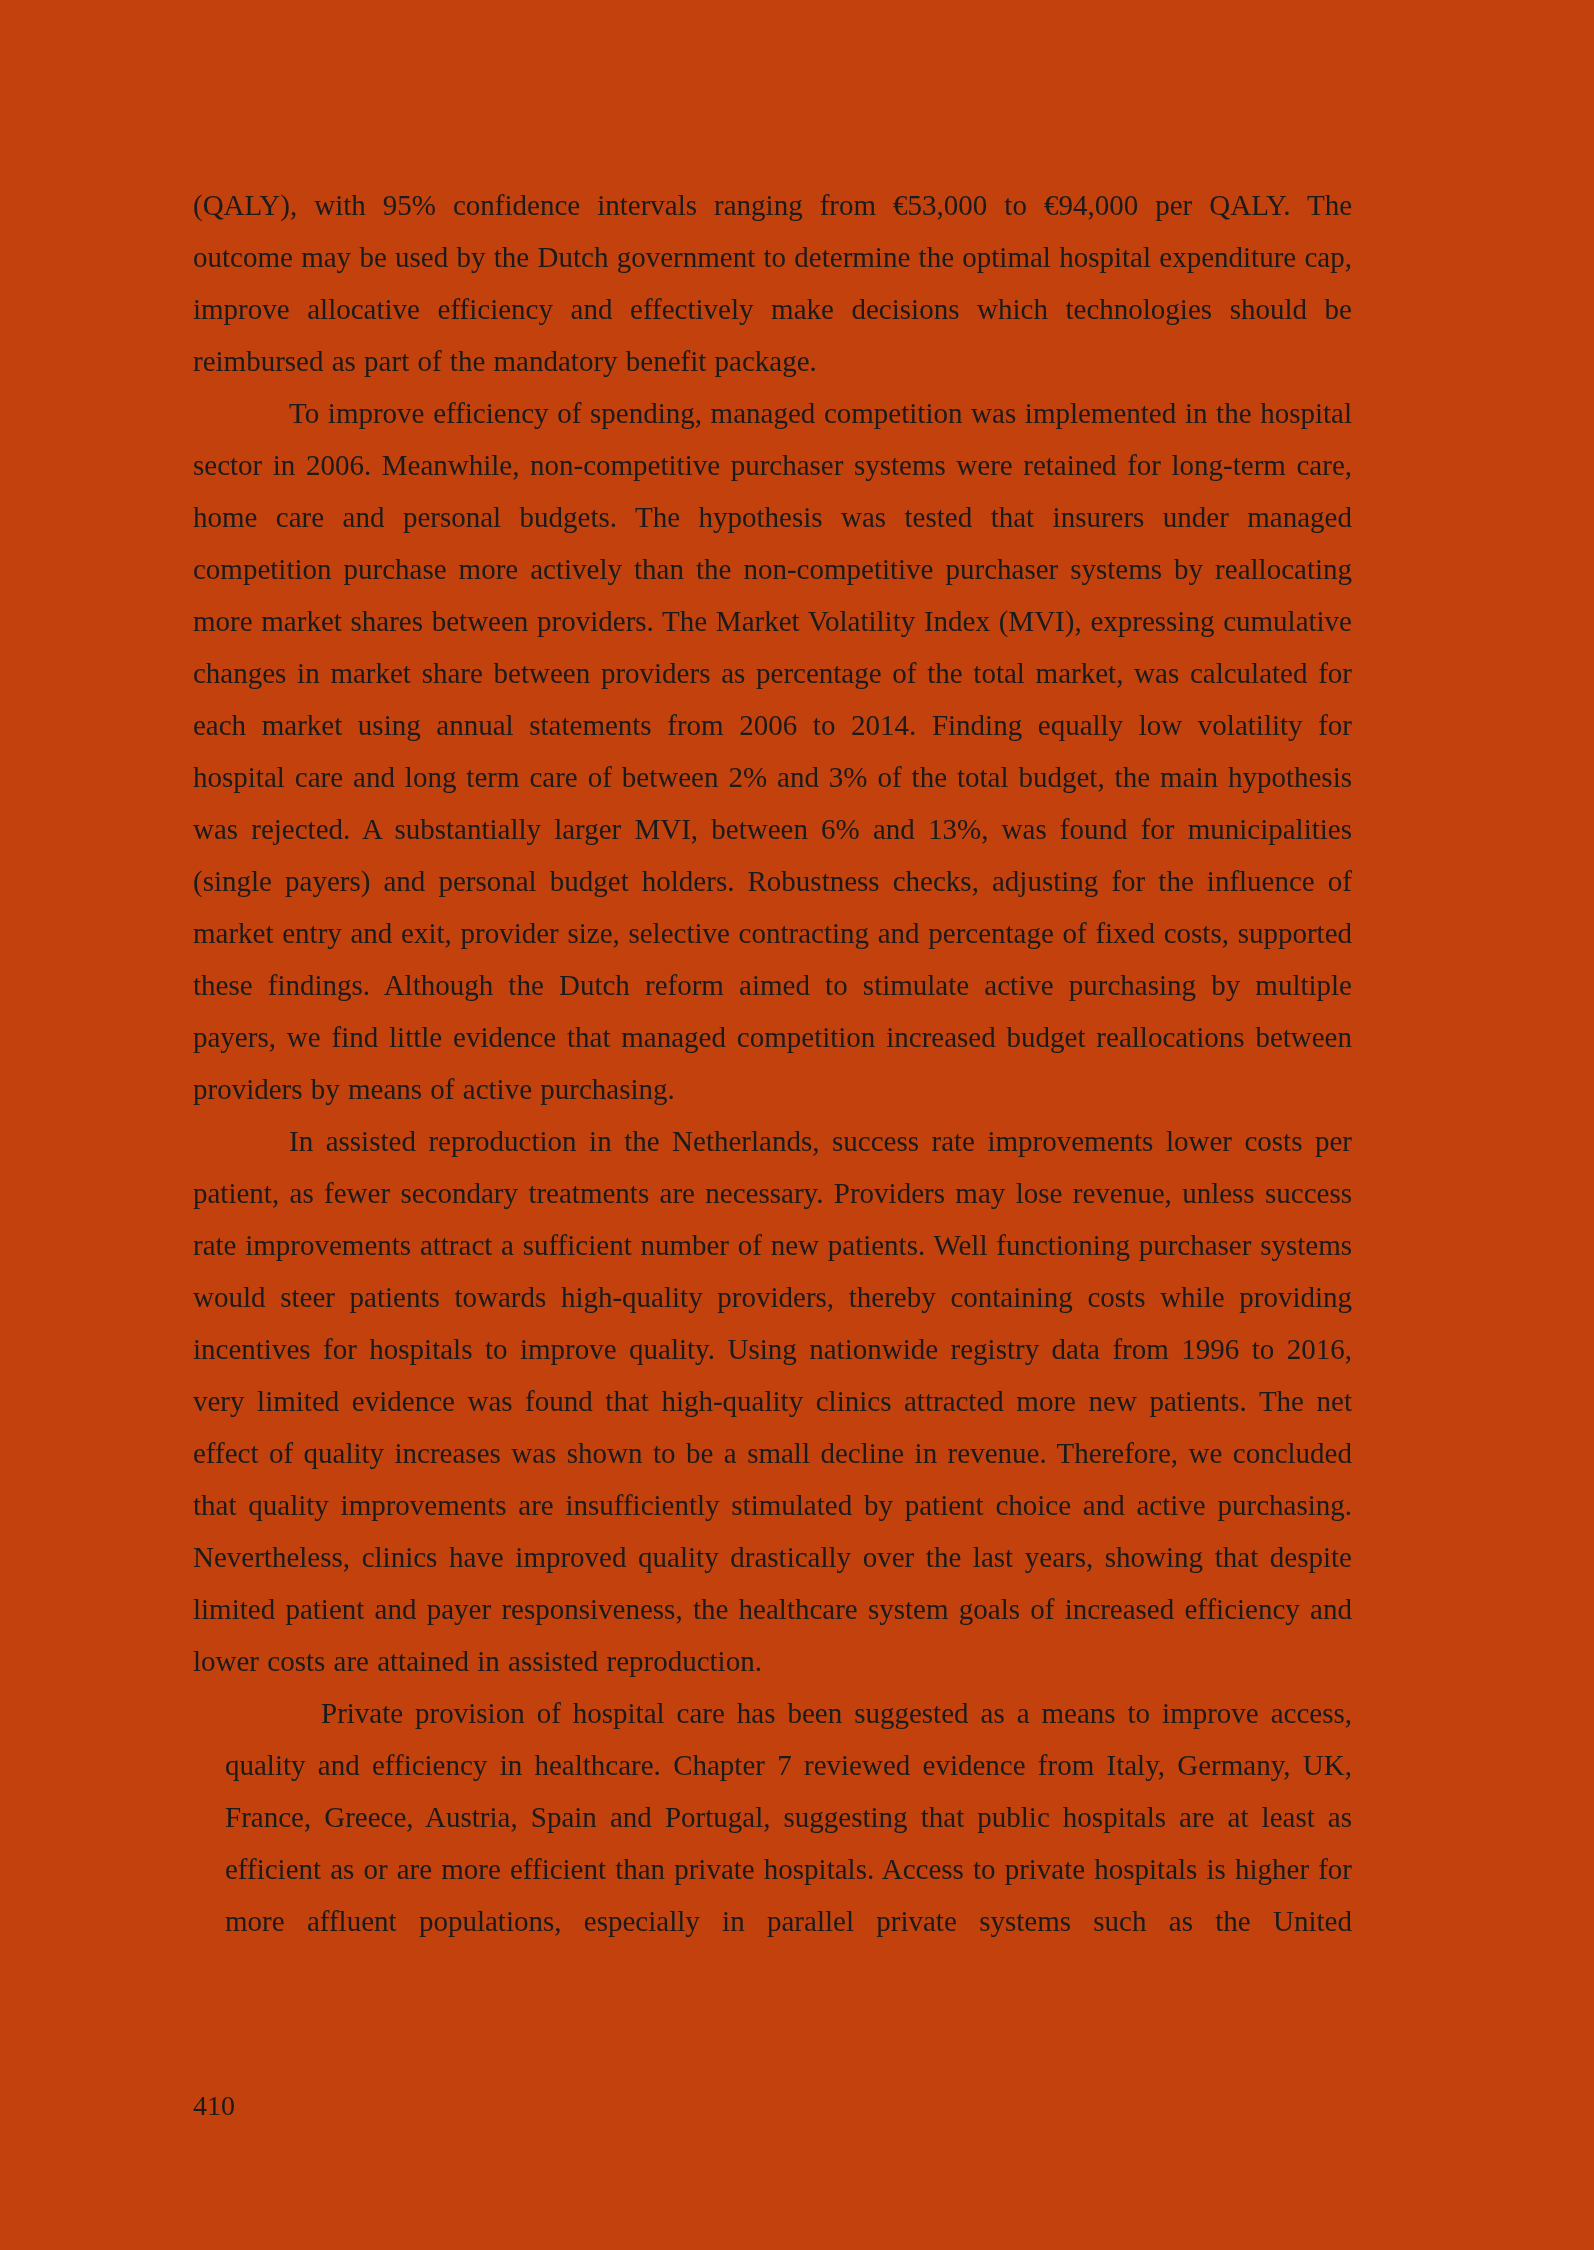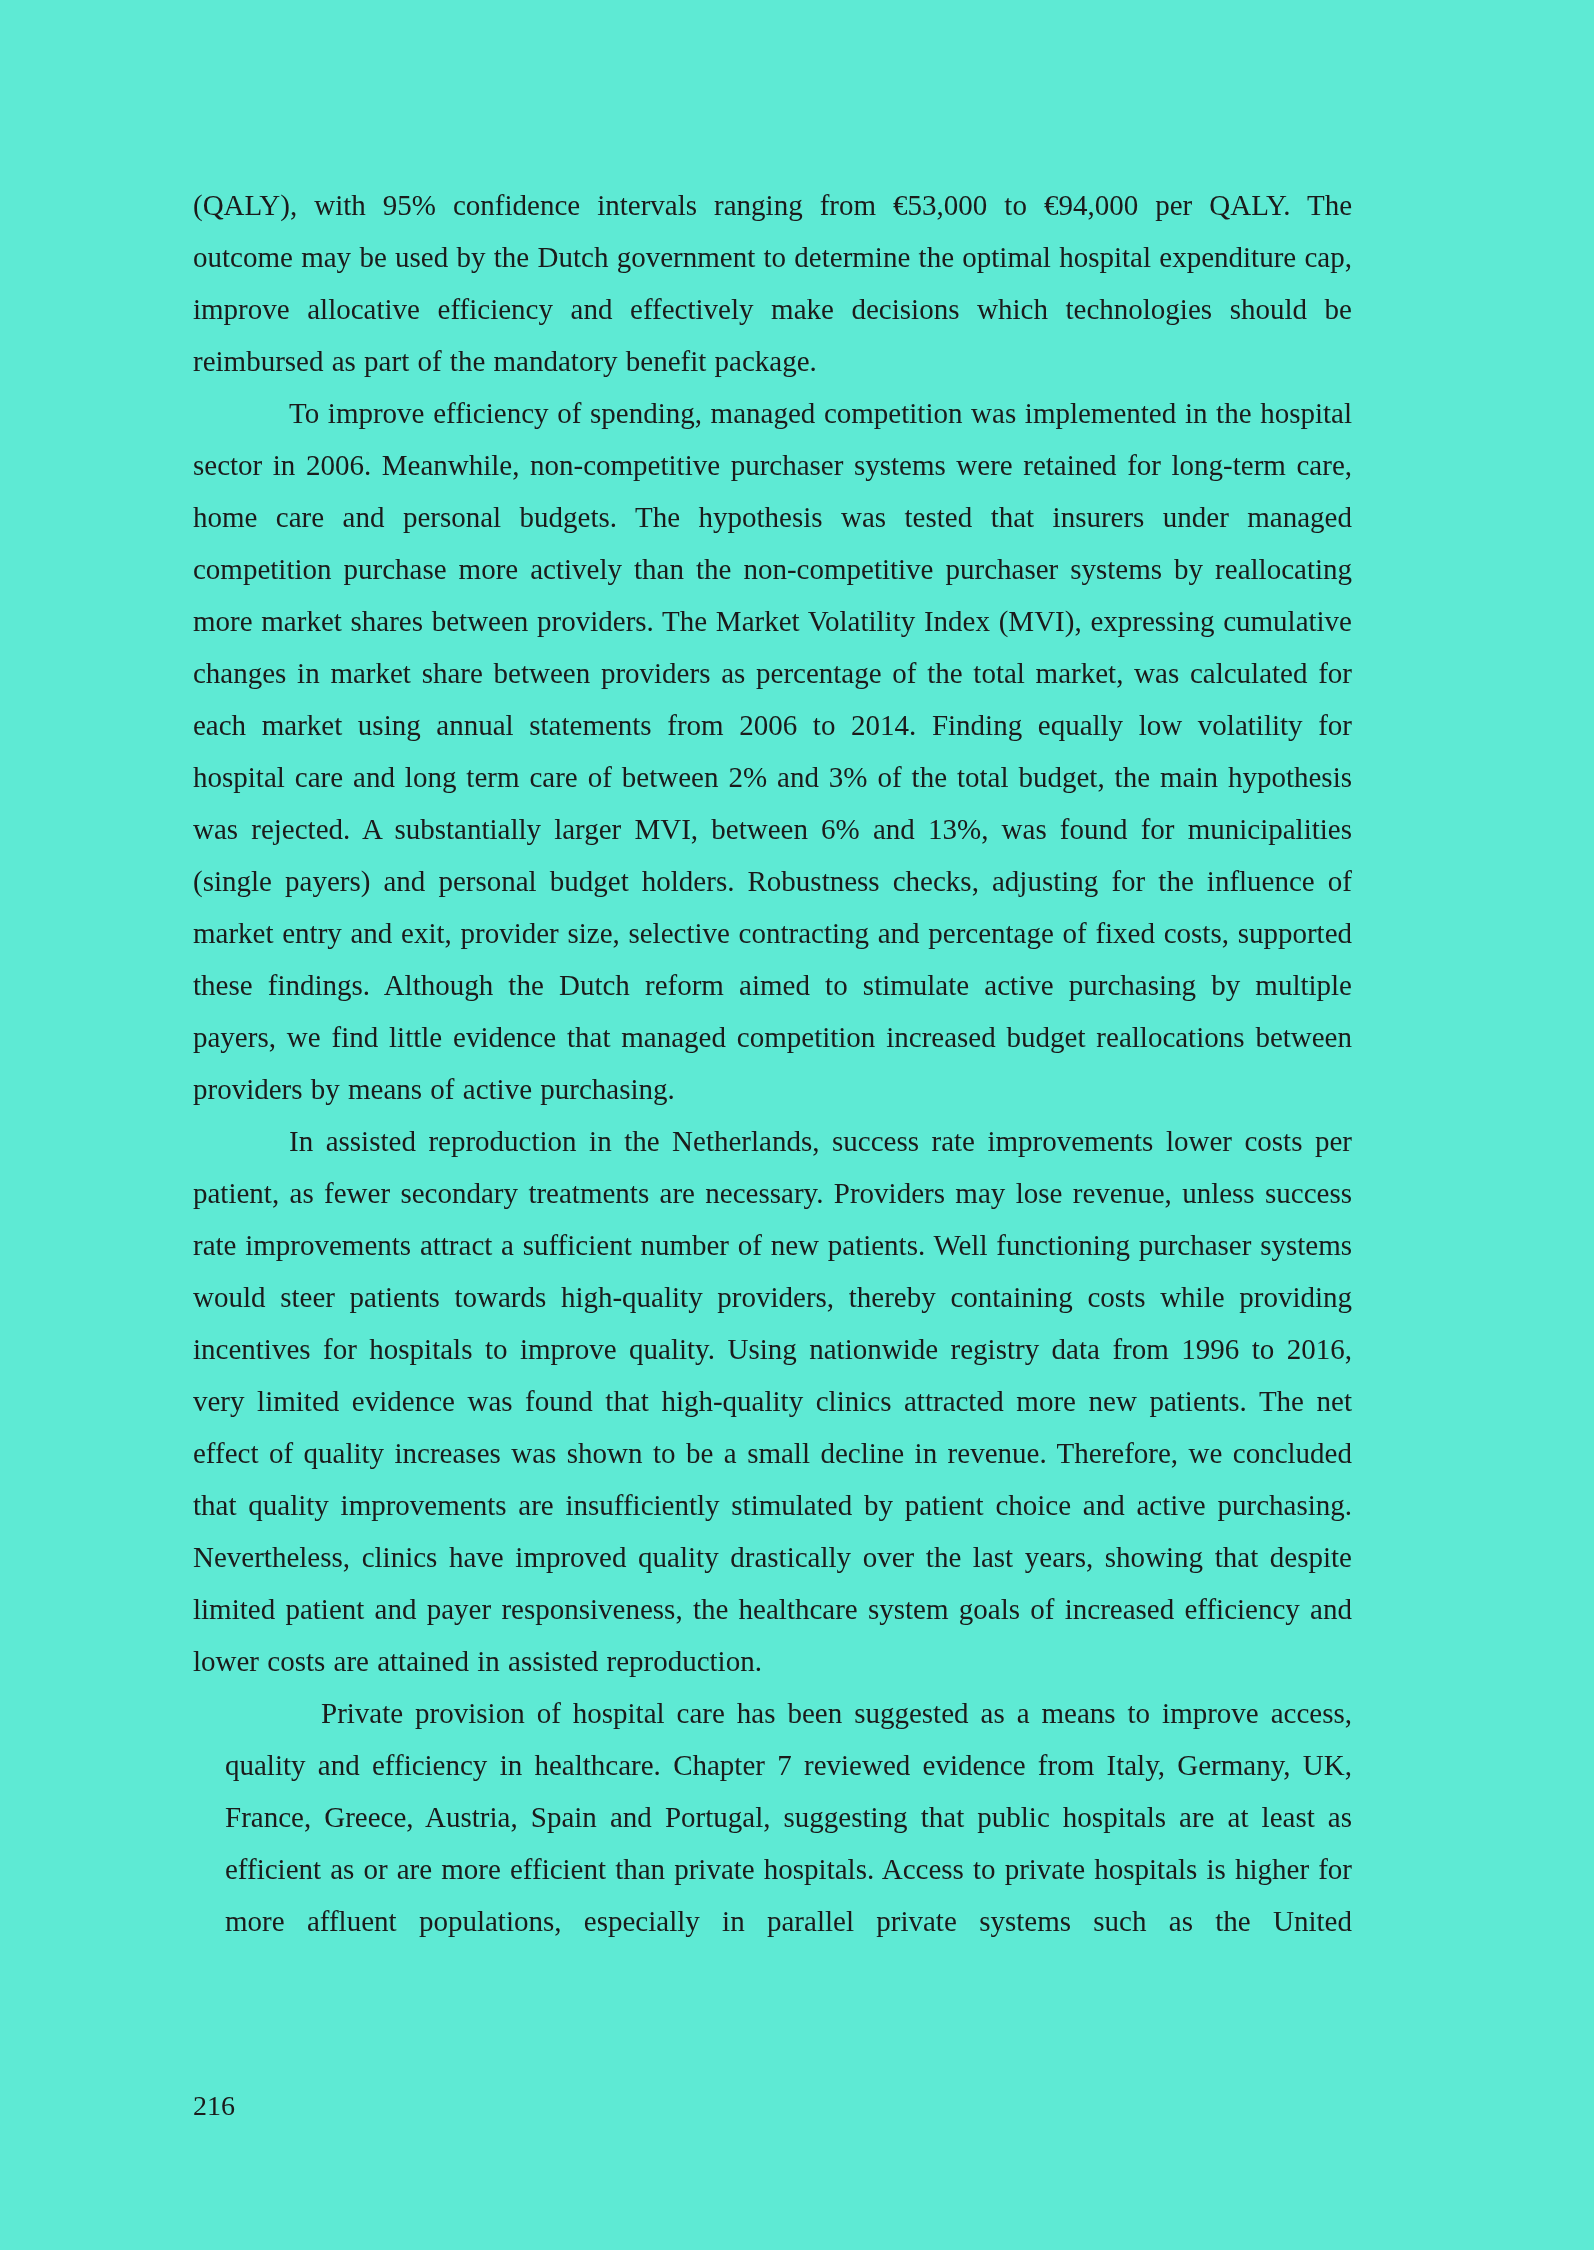--- a/index.html
+++ b/index.html
@@ -10,21 +10,21 @@
     width: 1594px;
     height: 2250px;
     background: #ffffff;
     position: relative;
     overflow: hidden;
     font-family: "Liberation Serif", "DejaVu Serif", serif;
   }
   .page {
     position: absolute;
     inset: 0;
-    background: #5eead4;
+    background: #c2410c;
   }
   .content {
     position: absolute;
     left: 193px;
     top: 179px;
     width: 1159px;
   }
   .content p {
     margin: 0;
     padding: 0;
@@ -53,14 +53,14 @@
 </head>
 <body>
 
 <div class="page">
   <div class="content">
     <p>(QALY), with 95% confidence intervals ranging from €53,000 to €94,000 per QALY. The outcome may be used by the Dutch government to determine the optimal hospital expenditure cap, improve allocative efficiency and effectively make decisions which technologies should be reimbursed as part of the mandatory benefit package.</p>
     <p class="indented">To improve efficiency of spending, managed competition was implemented in the hospital sector in 2006. Meanwhile, non-competitive purchaser systems were retained for long-term care, home care and personal budgets. The hypothesis was tested that insurers under managed competition purchase more actively than the non-competitive purchaser systems by reallocating more market shares between providers. The Market Volatility Index (MVI), expressing cumulative changes in market share between providers as percentage of the total market, was calculated for each market using annual statements from 2006 to 2014. Finding equally low volatility for hospital care and long term care of between 2% and 3% of the total budget, the main hypothesis was rejected. A substantially larger MVI, between 6% and 13%, was found for municipalities (single payers) and personal budget holders. Robustness checks, adjusting for the influence of market entry and exit, provider size, selective contracting and percentage of fixed costs, supported these findings. Although the Dutch reform aimed to stimulate active purchasing by multiple payers, we find little evidence that managed competition increased budget reallocations between providers by means of active purchasing.</p>
     <p class="indented">In assisted reproduction in the Netherlands, success rate improvements lower costs per patient, as fewer secondary treatments are necessary. Providers may lose revenue, unless success rate improvements attract a sufficient number of new patients. Well functioning purchaser systems would steer patients towards high-quality providers, thereby containing costs while providing incentives for hospitals to improve quality. Using nationwide registry data from 1996 to 2016, very limited evidence was found that high-quality clinics attracted more new patients. The net effect of quality increases was shown to be a small decline in revenue. Therefore, we concluded that quality improvements are insufficiently stimulated by patient choice and active purchasing. Nevertheless, clinics have improved quality drastically over the last years, showing that despite limited patient and payer responsiveness, the healthcare system goals of increased efficiency and lower costs are attained in assisted reproduction.</p>
     <p class="indented justify-last">Private provision of hospital care has been suggested as a means to improve access, quality and efficiency in healthcare. Chapter 7 reviewed evidence from Italy, Germany, UK, France, Greece, Austria, Spain and Portugal, suggesting that public hospitals are at least as efficient as or are more efficient than private hospitals. Access to private hospitals is higher for more affluent populations, especially in parallel private systems such as the United</p>
   </div>
-  <div class="page-number">216</div>
+  <div class="page-number">410</div>
 </div>
 
 </body></html>

